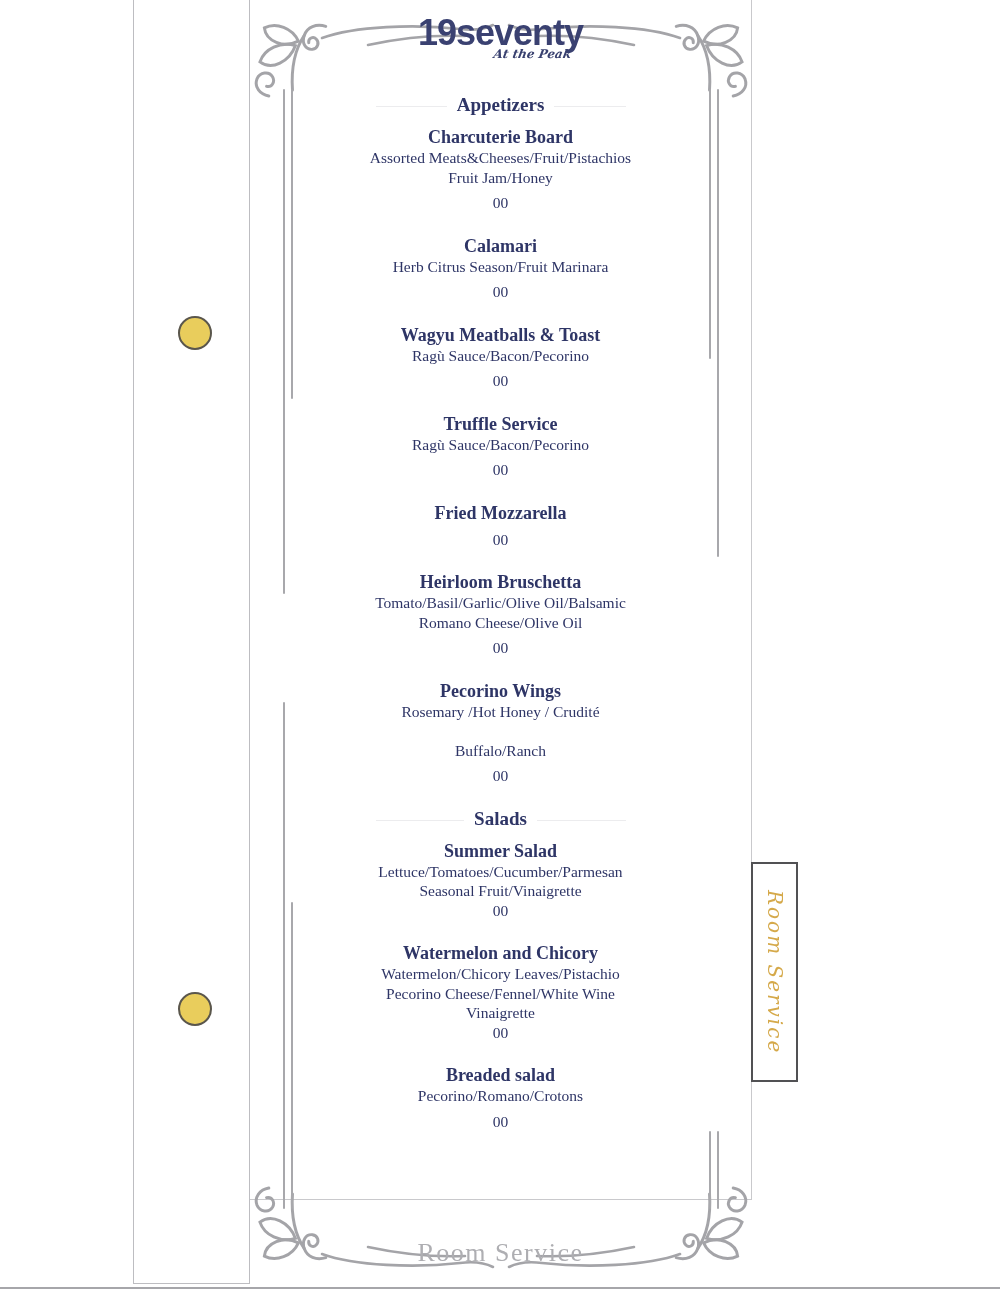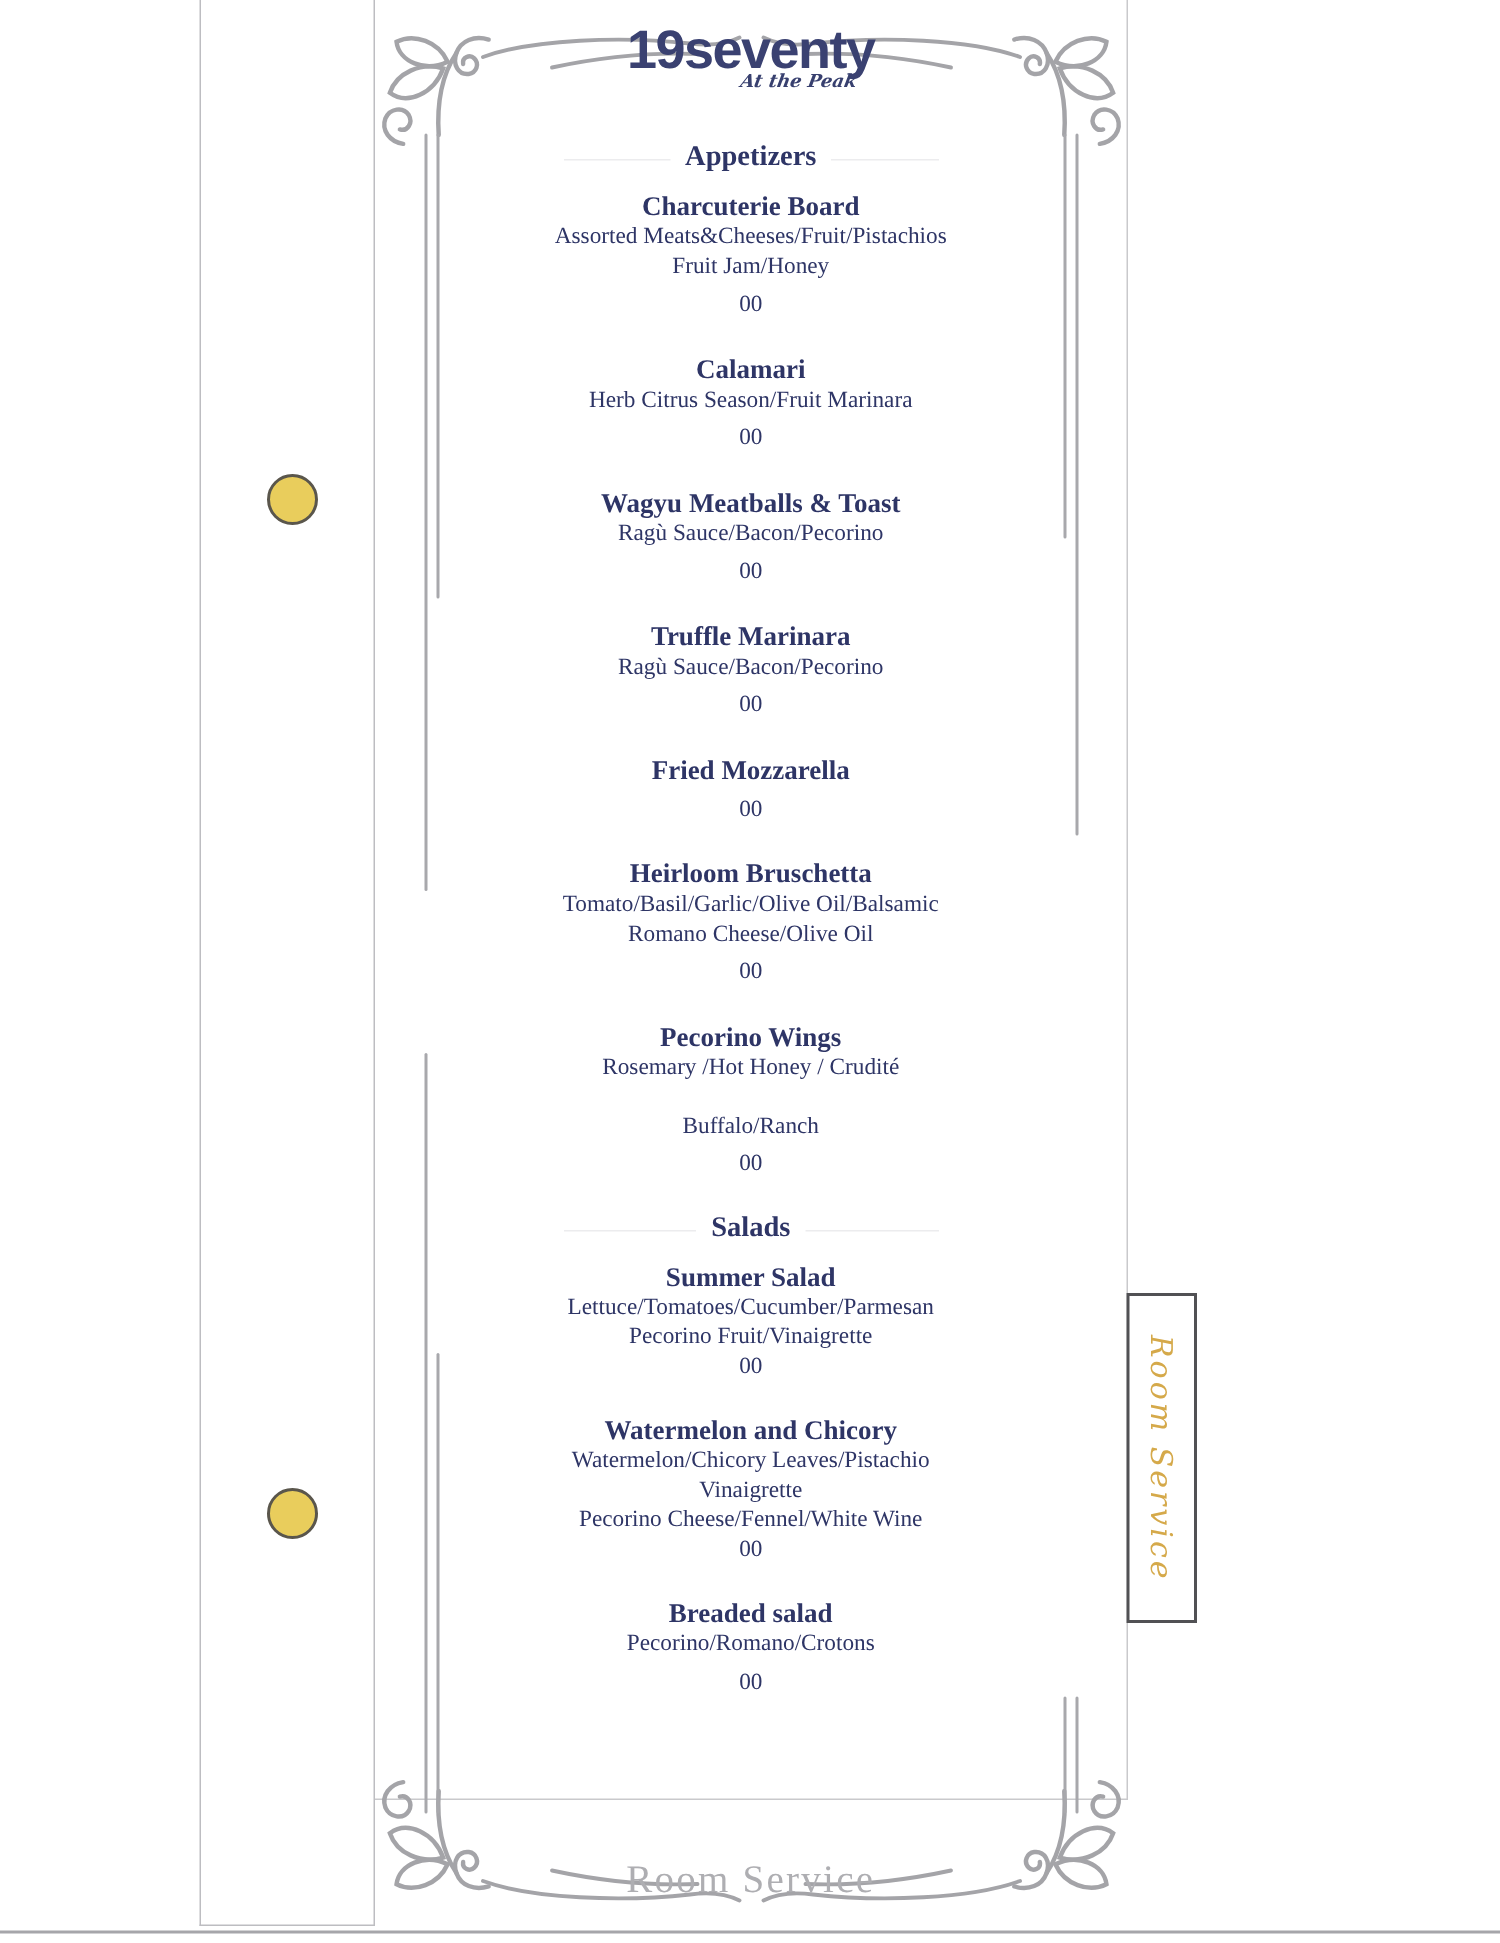--- a/index.html
+++ b/index.html
@@ -110,21 +110,21 @@
           <div class="item-name">Calamari</div>
           <div class="desc-line">Herb Citrus Season/Fruit Marinara</div>
           <div class="price">00</div>
         </div>
         <div class="menu-item">
           <div class="item-name">Wagyu Meatballs &amp; Toast</div>
           <div class="desc-line">Ragù Sauce/Bacon/Pecorino</div>
           <div class="price">00</div>
         </div>
         <div class="menu-item">
-          <div class="item-name">Truffle Marinara</div>
+          <div class="item-name">Truffle Service</div>
           <div class="desc-line">Ragù Sauce/Bacon/Pecorino</div>
           <div class="price">00</div>
         </div>
         <div class="menu-item">
           <div class="item-name">Fried Mozzarella</div>
           <div class="price">00</div>
         </div>
         <div class="menu-item">
           <div class="item-name">Heirloom Bruschetta</div>
           <div class="desc-line">Tomato/Basil/Garlic/Olive Oil/Balsamic</div>
@@ -137,28 +137,28 @@
           <div class="desc-line">&nbsp;</div>
           <div class="desc-line">Buffalo/Ranch</div>
           <div class="price">00</div>
         </div>
       </div>
       <div class="menu-section">
         <div class="sec-title"><span>Salads</span></div>
         <div class="menu-item">
           <div class="item-name">Summer Salad</div>
           <div class="desc-line">Lettuce/Tomatoes/Cucumber/Parmesan</div>
-          <div class="desc-line">Pecorino Fruit/Vinaigrette</div>
+          <div class="desc-line">Seasonal Fruit/Vinaigrette</div>
           <div class="price tight">00</div>
         </div>
         <div class="menu-item">
           <div class="item-name">Watermelon and Chicory</div>
           <div class="desc-line">Watermelon/Chicory Leaves/Pistachio</div>
+          <div class="desc-line">Pecorino Cheese/Fennel/White Wine</div>
           <div class="desc-line">Vinaigrette</div>
-          <div class="desc-line">Pecorino Cheese/Fennel/White Wine</div>
           <div class="price tight">00</div>
         </div>
         <div class="menu-item">
           <div class="item-name">Breaded salad</div>
           <div class="desc-line">Pecorino/Romano/Crotons</div>
           <div class="price">00</div>
         </div>
       </div>
     </div>
 

